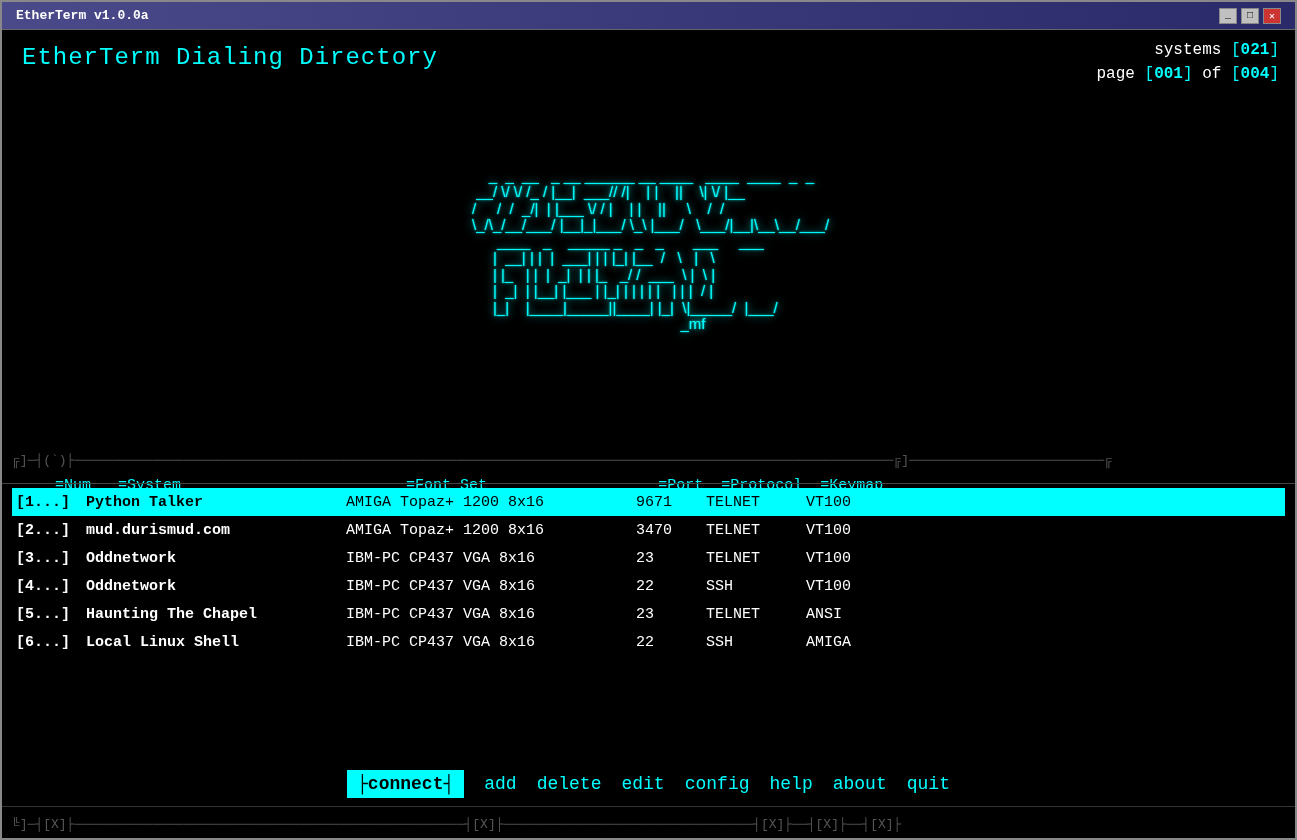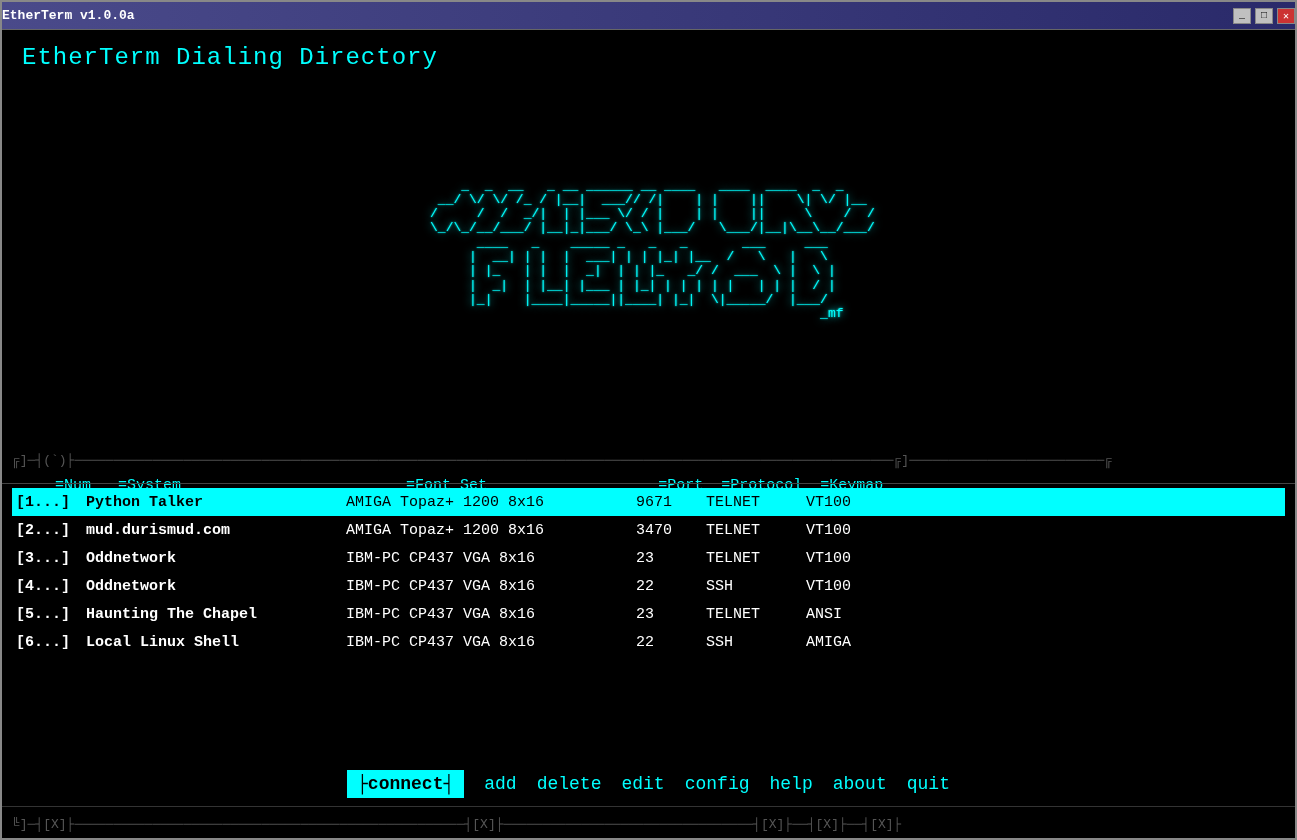--- a/index.html
+++ b/index.html
@@ -21,21 +21,21 @@
       position: relative;
       overflow: hidden;
     }
 
     .title-bar {
       background: linear-gradient(to right, #4a4a8a, #2a2a6a);
       height: 28px;
       display: flex;
       align-items: center;
       justify-content: space-between;
-      padding: 0 0;
+      padding: 0 14px;
       border-bottom: 1px solid #666;
     }
 
     .title-bar-text {
       color: #fff;
       font-size: 13px;
       font-weight: bold;
     }
 
     .title-bar-controls {
@@ -99,24 +99,24 @@
       right: 0;
       height: 360px;
       overflow: hidden;
       display: flex;
       align-items: center;
       justify-content: center;
     }
 
     .ascii-art {
       color: #00ffff;
-      font-size: 13px;
+      font-size: 15px;
       line-height: 1.1;
       white-space: pre;
-      font-family: Liberation Mono, monospace;
+      font-family: Liberation Sans, sans-serif;
       text-shadow: 0 0 8px #00ffff, 0 0 2px #00ffff;
     }
 
     
     .deco-lines {
       position: absolute;
       top: 410px;
       left: 0;
       right: 0;
       color: #888;
@@ -240,20 +240,32 @@
       <div class="tb-btn tb-min">_</div>
       <div class="tb-btn tb-max">□</div>
       <div class="tb-btn tb-close">✕</div>
     </div>
   </div>
 
   <div class="main-content">
 
     <div class="header-text">EtherTerm Dialing Directory</div>
 
+    <div class="info-bar">
+      <div>
+        <span class="text-white">systems</span>
+        <span class="bracket-cyan"> [</span><span class="number" style="color:#00ffff;font-weight:bold;">021</span><span class="bracket-cyan">]</span>
+      </div>
+      <div>
+        <span class="text-white">page</span>
+        <span class="bracket-cyan"> [</span><span style="color:#00ffff;font-weight:bold;">001</span><span class="bracket-cyan">]</span>
+        <span class="text-white"> of </span>
+        <span class="bracket-cyan">[</span><span style="color:#00ffff;font-weight:bold;">004</span><span class="bracket-cyan">]</span>
+      </div>
+    </div>
 
     <div class="ascii-art-container">
       <pre class="ascii-art">     _  _  __   _ __ ______ __ ____   ____  ____  _  _
   __/ \/ \/ /_ / |__|  ___// /|    | |    ||    \| \/ |__
  /     /  /  _/|  | |___ \/ / |    | |    ||     \    /  /
  \_/\_/__/___/ |__|_|___/ \_\ |___/   \___/|__|\__\__/___/
        ____   _    _____ _   _   _       ___     ___
       |  __| | |  |  ___| | | |_| |__  /   \   |   \
       | |_   | |  |  _|  | | |_   _/ /  ___  \ |  \ |
       |  _|  | |__| |___ | |_| | | | | |   | | |  / |

